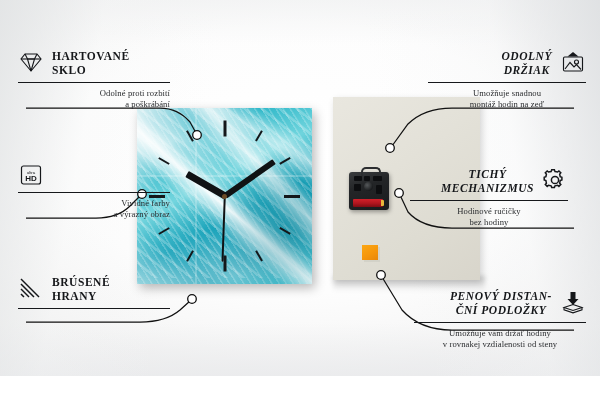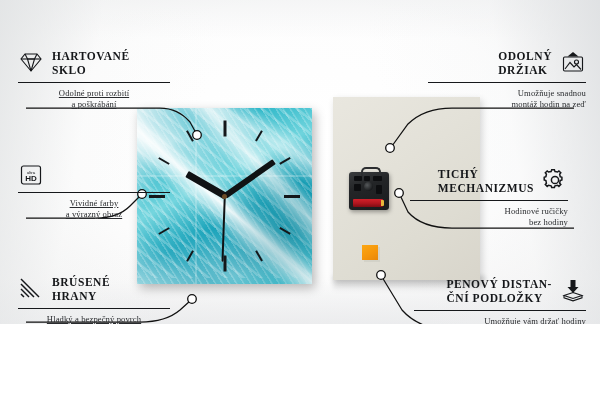--- a/index.html
+++ b/index.html
@@ -3,21 +3,21 @@
 <meta charset="utf-8">
 <style>
   html,body{margin:0;padding:0;}
   body{
     width:600px;height:400px;overflow:hidden;
     font-family:"Liberation Serif", serif;
     background:#ffffff;
     position:relative;
   }
   #stage{
-    position:absolute;inset:0;width:600px;height:324px;overflow:hidden;
+    position:absolute;inset:0;width:600px;height:376px;overflow:hidden;
     background:
       radial-gradient(ellipse 520px 300px at 50% 42%, #ffffff 0%, #fdfdfd 45%, #f4f4f4 72%, #eceded 100%);
   }
   .vignette{
     position:absolute;inset:0;pointer-events:none;
     background:
       linear-gradient(100deg, rgba(225,227,228,.85) 0%, rgba(244,245,245,.25) 16%, rgba(255,255,255,0) 34%),
       linear-gradient(260deg, rgba(222,224,226,.9) 0%, rgba(243,244,245,.3) 17%, rgba(255,255,255,0) 36%),
       linear-gradient(to bottom, rgba(238,239,240,.55) 0%, rgba(255,255,255,0) 12%, rgba(255,255,255,0) 86%, rgba(232,233,235,.75) 100%);
   }
@@ -120,32 +120,32 @@
   }
   .rule{height:1px;background:#16181b;margin:5px 0 5px 0;}
   .feat-desc{
     font-size:8.6px;line-height:11.2px;color:#2a2c2f;white-space:pre-line;letter-spacing:.1px;
   }
   .icon{width:26px;height:24px;flex:0 0 26px;display:block;}
   .icon svg{width:26px;height:24px;display:block;}
 
   .left .feat-head{justify-content:flex-start;}
   .left .feat-title{text-align:left;}
-  .left .feat-desc{text-align:center;text-decoration:underline;}
+  .left .feat-desc{text-align:right;}
   .right{text-align:right;}
   .right .feat-head{justify-content:flex-end;}
-  .right .feat-title{text-align:left;}
-  .right .feat-desc{text-align:right;}
+  .right .feat-title{text-align:center;font-style:italic;}
+  .right .feat-desc{text-align:center;}
 
   #f-glass{left:18px;top:50px;}
   #f-print{left:18px;top:163px;}
   #f-edges{left:18px;top:276px;}
   #f-holder{right:14px;top:50px;width:158px;}
   #f-mech{right:32px;top:168px;width:158px;}
-  #f-foam{right:14px;top:278px;width:172px;}
+  #f-foam{right:14px;top:290px;width:172px;}
 </style>
 </head>
 <body>
 
 <div id="stage">
   <div class="vignette"></div>
 
   <div class="wall-shadow"></div>
   <div class="photo-wall"></div>
 
@@ -259,21 +259,20 @@
               <path d="M3 8 L16 21"></path>
               <path d="M3 13 L11 21"></path>
               <path d="M3 18 L6 21"></path>
         </g>
           </svg>
       </span>
       <div class="feat-title">BRÚSENÉ
 HRANY</div>
     </div>
     <div class="rule"></div>
-    <div class="feat-desc">Hladký a bezpečný povrch</div>
   </div>
 
   <div class="feature right" id="f-holder">
     <div class="feat-head">
       <div class="feat-title">ODOLNÝ
 DRŽIAK</div>
       <span class="icon">
         <svg viewBox="0 0 26 24">
             <g fill="none" stroke="#15171a" stroke-width="1.15">
           <path d="M13 2 L7.5 6.5 L18.5 6.5 Z" fill="#15171a" stroke="none"></path>

